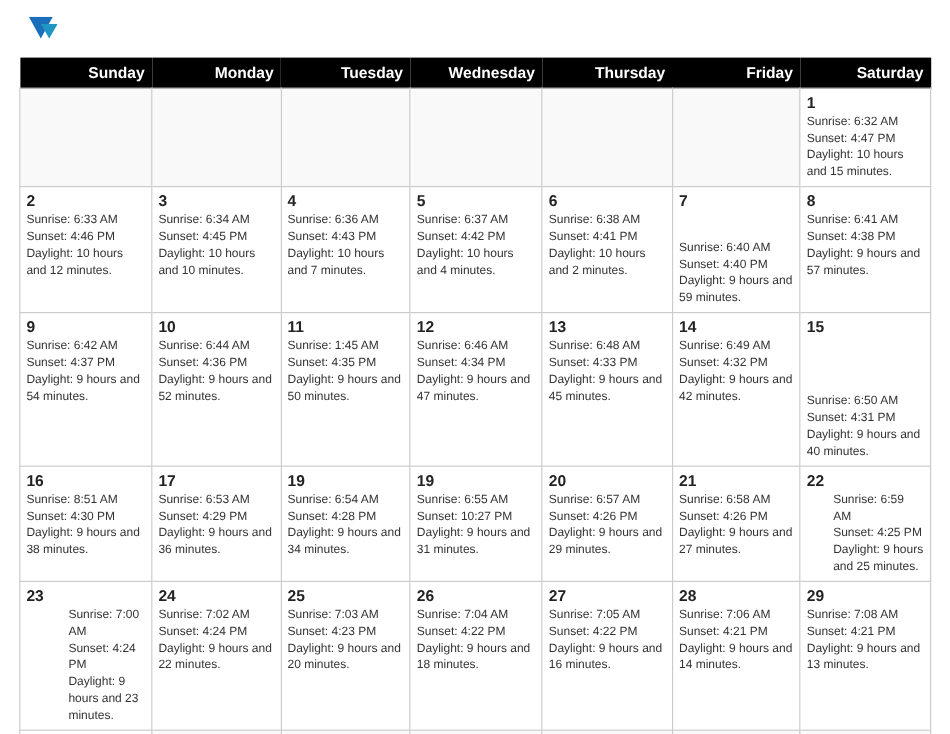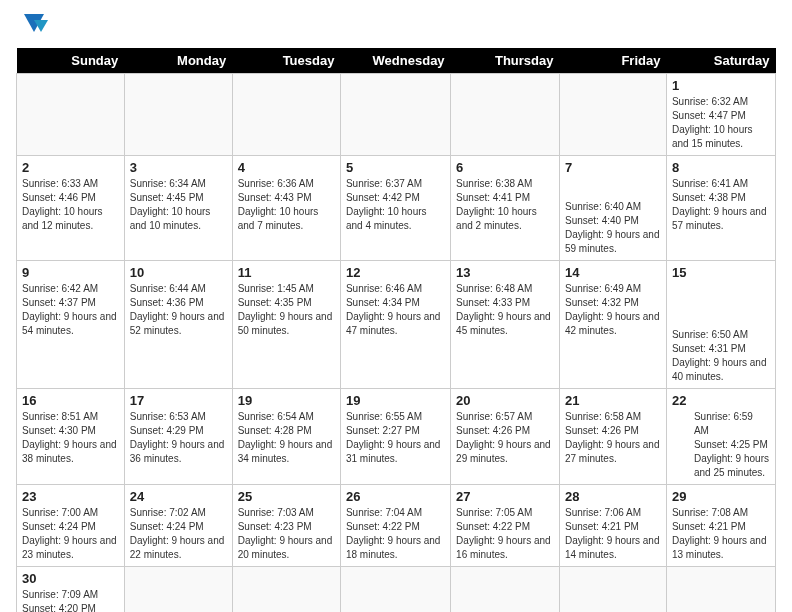--- a/index.html
+++ b/index.html
@@ -225,21 +225,21 @@
         </td>
         <td>
           <span class="day-num">19</span>
           <div class="day-info" style="white-space: pre-line;">Sunrise: 6:54 AM
 Sunset: 4:28 PM
 Daylight: 9 hours and 34 minutes.</div>
         </td>
         <td>
           <span class="day-num">19</span>
           <div class="day-info" style="white-space: pre-line;">Sunrise: 6:55 AM
-Sunset: 2:27 PM
+Sunset: 10:27 PM
 Daylight: 9 hours and 31 minutes.</div>
         </td>
         <td>
           <span class="day-num">20</span>
           <div class="day-info" style="white-space: pre-line;">Sunrise: 6:57 AM
 Sunset: 4:26 PM
 Daylight: 9 hours and 29 minutes.</div>
         </td>
         <td>
           <span class="day-num">21</span>
@@ -250,21 +250,21 @@
         <td>
           <span class="day-num">22</span>
           <div class="day-info" style="white-space: pre-line; margin-left: 22px;">Sunrise: 6:59 AM
 Sunset: 4:25 PM
 Daylight: 9 hours and 25 minutes.</div>
         </td>
       </tr>
       <tr>
         <td>
           <span class="day-num">23</span>
-          <div class="day-info" style="white-space: pre-line;">Sunrise: 7:00 AM
+          <div class="day-info" style="white-space: pre-line; margin-left: 35px;">Sunrise: 7:00 AM
 Sunset: 4:24 PM
 Daylight: 9 hours and 23 minutes.</div>
         </td>
         <td>
           <span class="day-num">24</span>
           <div class="day-info" style="white-space: pre-line;">Sunrise: 7:02 AM
 Sunset: 4:24 PM
 Daylight: 9 hours and 22 minutes.</div>
         </td>
         <td>

